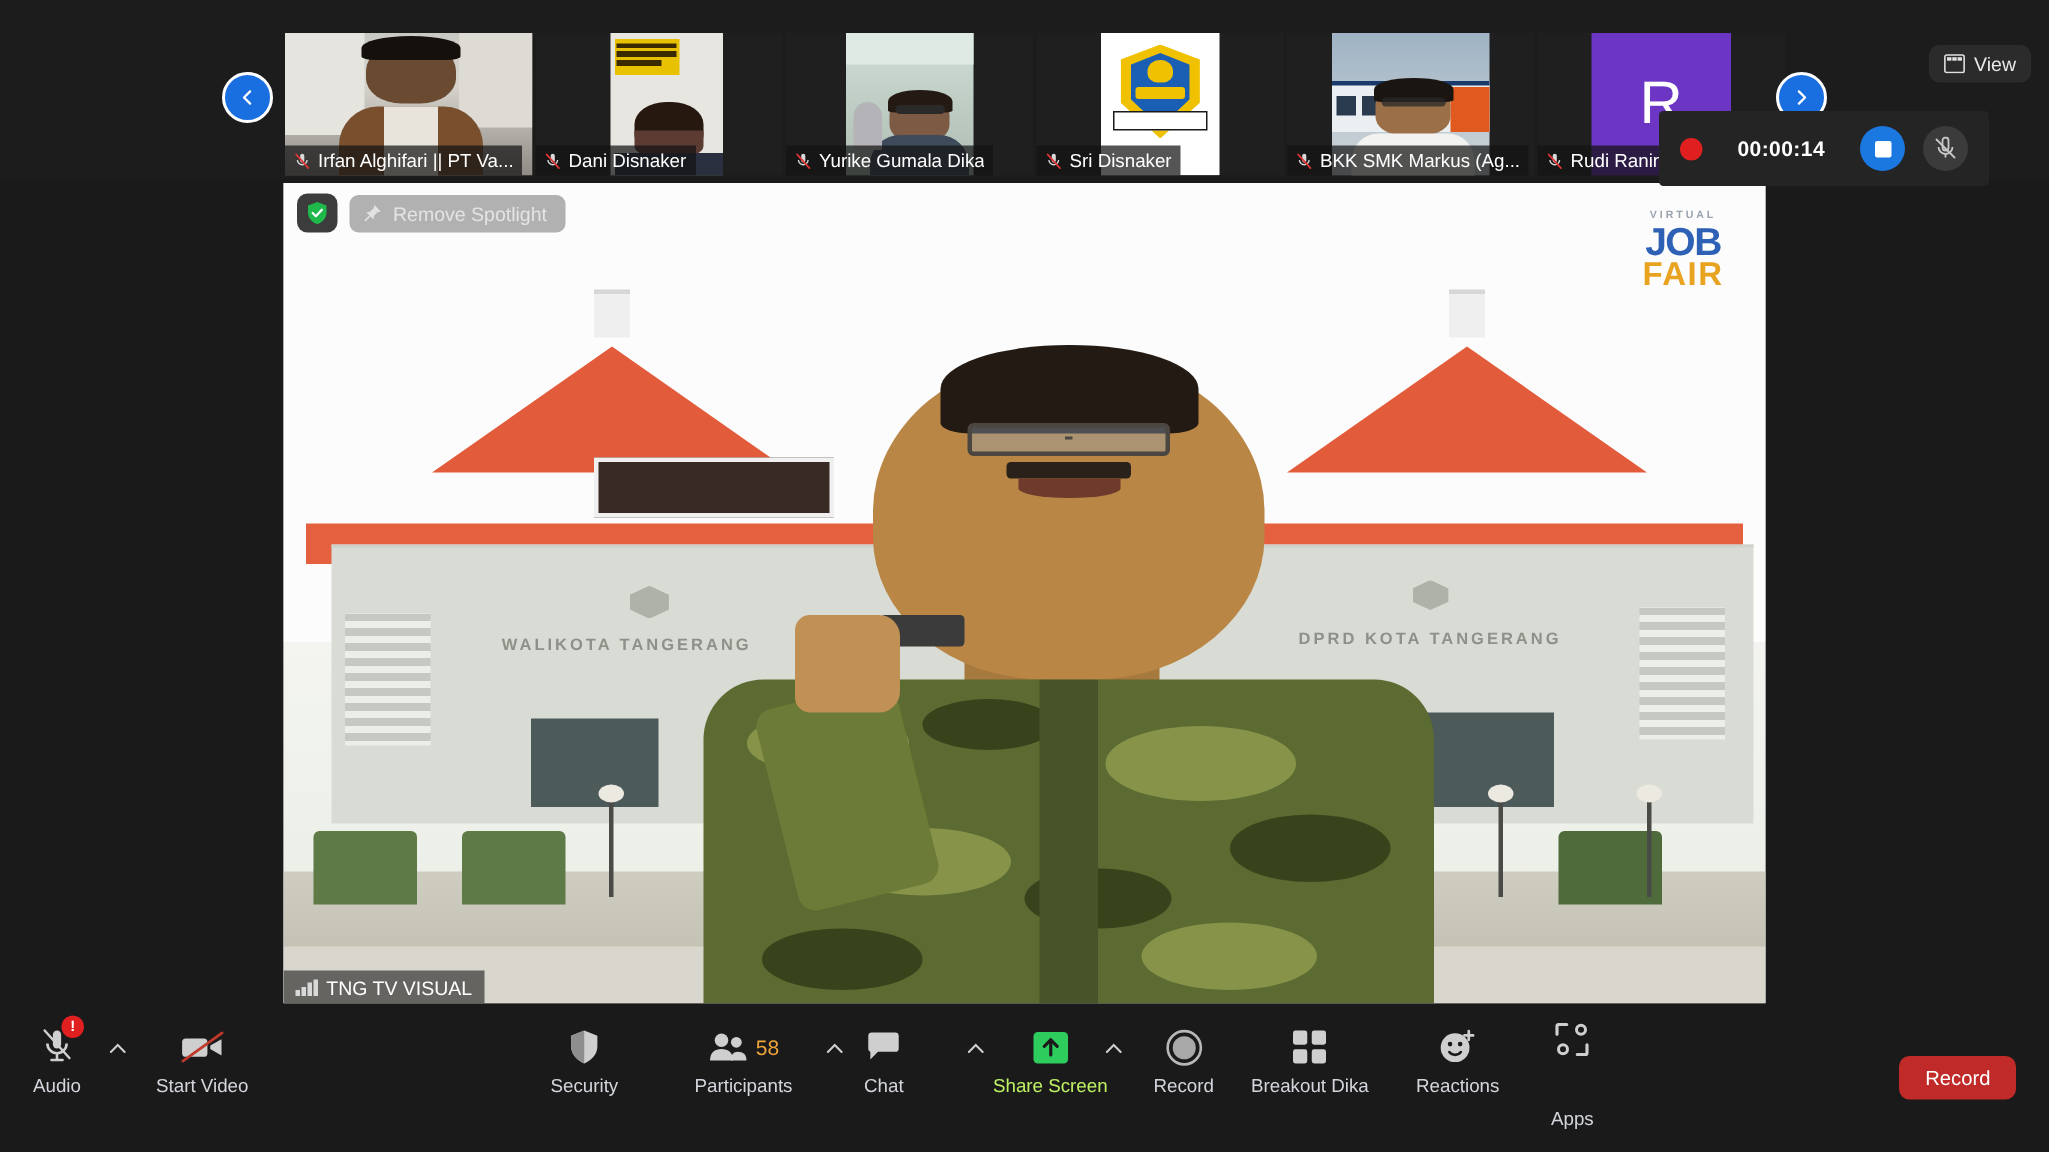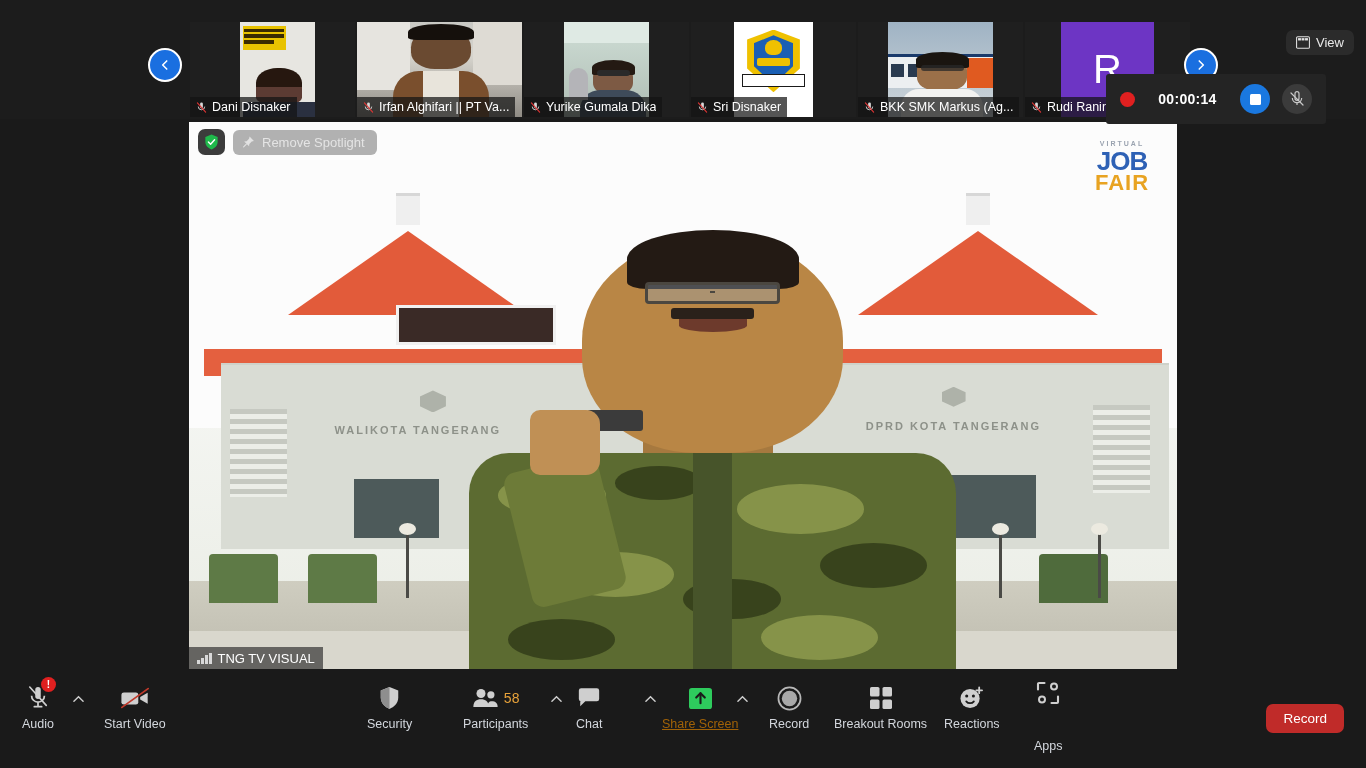--- a/index.html
+++ b/index.html
@@ -205,74 +205,74 @@
     position:absolute; right:-7px; top:-4px; width:15px; height:15px;
     background:#e02020; border-radius:50%; color:#fff; font-size:10px;
     display:flex; align-items:center; justify-content:center; font-weight:bold;
   }
   .count { color:#e9a33a; font-size:14px; margin-left:5px; font-weight:500; }
   .leave {
     position:absolute; right:22px; top:35px;
     padding:7px 17px; border-radius:7px; background:#c02b29;
     color:#ffffff; font-size:13.5px; cursor:pointer;
   }
-  .green { color:#a16207;text-decoration:underline; }
+  .green { color:#bef264; }
 </style>
 </head>
 <body>
 
 <div id="app">
 
   <div class="filmstrip">
 
     <div class="navbtn left">
       <svg width="14" height="14" viewBox="0 0 24 24">
         <path d="M15 5 L8 12 L15 19" fill="none" stroke="#fff" stroke-width="2.6" stroke-linecap="round" stroke-linejoin="round"></path>
       </svg>
     </div>
 
     <div class="thumbs">
+
+      <div class="thumb">
+        <div class="inner" style="background:linear-gradient(#c9c9c4 0%, #d6d4cd 36%, #8f8b84 100%);">
+          <div style="position:absolute;left:0;top:0;width:32%;height:72%;background:#e6e4df;"></div>
+          <div style="position:absolute;right:0;top:0;width:30%;height:66%;background:#dedbd4;"></div>
+          <div style="position:absolute;left:33%;top:6%;width:36%;height:44%;background:#6a4a31;border-radius:46% 46% 40% 40%;"></div>
+          <div style="position:absolute;left:31%;top:2%;width:40%;height:17%;background:#15100c;border-radius:50% 50% 14% 14%;"></div>
+          <div style="position:absolute;left:22%;top:52%;width:58%;height:48%;background:#7a4f2d;border-radius:26px 26px 0 0;"></div>
+          <div style="position:absolute;left:40%;top:52%;width:22%;height:48%;background:#e8e4db;"></div>
+        </div>
+        <div class="namebar">
+          <svg class="micoff" viewBox="0 0 24 24">
+            <path d="M9 4a3 3 0 016 0v7a3 3 0 01-6 0z" fill="#d9d9d9"></path>
+            <path d="M5 10a7 7 0 0014 0" fill="none" stroke="#d9d9d9" stroke-width="2"></path>
+            <path d="M3 2 L21 22" stroke="#e03535" stroke-width="2.4" stroke-linecap="round"></path>
+          </svg>
+          <span class="nm">Irfan Alghifari || PT Va...</span>
+        </div>
+      </div>
 
       <div class="thumb">
         <div class="inner" style="background:#1f1f1f;">
           <div style="position:absolute;left:30%;top:0;width:46%;height:100%;background:#e7e6e1;"></div>
           <div style="position:absolute;left:32%;top:4%;width:26%;height:26%;background:#e8c200;"></div>
           <div style="position:absolute;left:33%;top:7%;width:24%;height:4%;background:#3a2a00;"></div>
           <div style="position:absolute;left:33%;top:13%;width:24%;height:4%;background:#3a2a00;"></div>
           <div style="position:absolute;left:33%;top:19%;width:18%;height:4%;background:#3a2a00;"></div>
           <div style="position:absolute;left:40%;top:48%;width:28%;height:34%;background:#26170f;border-radius:46% 46% 30% 30%;"></div>
           <div style="position:absolute;left:40%;top:68%;width:28%;height:20%;background:#5c3b33;border-radius:0 0 46% 46%;"></div>
           <div style="position:absolute;left:32%;top:84%;width:44%;height:16%;background:#2a3040;"></div>
         </div>
         <div class="namebar">
           <svg class="micoff" viewBox="0 0 24 24">
             <path d="M9 4a3 3 0 016 0v7a3 3 0 01-6 0z" fill="#d9d9d9"></path>
             <path d="M5 10a7 7 0 0014 0" fill="none" stroke="#d9d9d9" stroke-width="2"></path>
             <path d="M3 2 L21 22" stroke="#e03535" stroke-width="2.4" stroke-linecap="round"></path>
           </svg>
           <span class="nm">Dani Disnaker</span>
-        </div>
-      </div>
-
-      <div class="thumb">
-        <div class="inner" style="background:linear-gradient(#c9c9c4 0%, #d6d4cd 36%, #8f8b84 100%);">
-          <div style="position:absolute;left:0;top:0;width:32%;height:72%;background:#e6e4df;"></div>
-          <div style="position:absolute;right:0;top:0;width:30%;height:66%;background:#dedbd4;"></div>
-          <div style="position:absolute;left:33%;top:6%;width:36%;height:44%;background:#6a4a31;border-radius:46% 46% 40% 40%;"></div>
-          <div style="position:absolute;left:31%;top:2%;width:40%;height:17%;background:#15100c;border-radius:50% 50% 14% 14%;"></div>
-          <div style="position:absolute;left:22%;top:52%;width:58%;height:48%;background:#7a4f2d;border-radius:26px 26px 0 0;"></div>
-          <div style="position:absolute;left:40%;top:52%;width:22%;height:48%;background:#e8e4db;"></div>
-        </div>
-        <div class="namebar">
-          <svg class="micoff" viewBox="0 0 24 24">
-            <path d="M9 4a3 3 0 016 0v7a3 3 0 01-6 0z" fill="#d9d9d9"></path>
-            <path d="M5 10a7 7 0 0014 0" fill="none" stroke="#d9d9d9" stroke-width="2"></path>
-            <path d="M3 2 L21 22" stroke="#e03535" stroke-width="2.4" stroke-linecap="round"></path>
-          </svg>
-          <span class="nm">Irfan Alghifari || PT Va...</span>
         </div>
       </div>
 
       <div class="thumb">
         <div class="inner" style="background:#1f1f1f;">
           <div style="position:absolute;left:24%;top:0;width:52%;height:100%;background:linear-gradient(#cfded6,#aebcb3);"></div>
           <div style="position:absolute;left:24%;top:0;width:52%;height:22%;background:#dfeae4;"></div>
           <div style="position:absolute;left:42%;top:42%;width:24%;height:34%;background:#7d5a44;border-radius:46% 46% 34% 34%;"></div>
           <div style="position:absolute;left:41%;top:40%;width:26%;height:16%;background:#241a13;border-radius:50% 50% 10% 10%;"></div>
           <div style="position:absolute;left:44%;top:51%;width:20%;height:6%;background:#2a2a2a;border-radius:3px;"></div>
@@ -577,21 +577,21 @@
 
     <div class="tool" style="left:834px;">
       <span class="ic">
         <svg width="24" height="24" viewBox="0 0 24 24">
           <rect x="1" y="1" width="9.5" height="9.5" rx="1.6" fill="#cfcfcf"></rect>
           <rect x="13.5" y="1" width="9.5" height="9.5" rx="1.6" fill="#cfcfcf"></rect>
           <rect x="1" y="13.5" width="9.5" height="9.5" rx="1.6" fill="#cfcfcf"></rect>
           <rect x="13.5" y="13.5" width="9.5" height="9.5" rx="1.6" fill="#cfcfcf"></rect>
         </svg>
       </span>
-      <span class="lb">Breakout Rooms</span>
+      <span class="lb">Breakout Dika</span>
     </div>
 
     <div class="tool" style="left:944px;">
       <span class="ic">
         <svg width="25" height="24" viewBox="0 0 26 25">
           <circle cx="11.5" cy="13" r="10" fill="#cfcfcf"></circle>
           <circle cx="8" cy="10.5" r="1.6" fill="#1a1a1a"></circle>
           <circle cx="15" cy="10.5" r="1.6" fill="#1a1a1a"></circle>
           <path d="M7.5 16 C9.5 18.6 13.5 18.6 15.5 16" fill="none" stroke="#1a1a1a" stroke-width="1.8" stroke-linecap="round"></path>
           <path d="M21 1.5 V7.5 M18 4.5 H24" stroke="#cfcfcf" stroke-width="1.9" stroke-linecap="round"></path>

